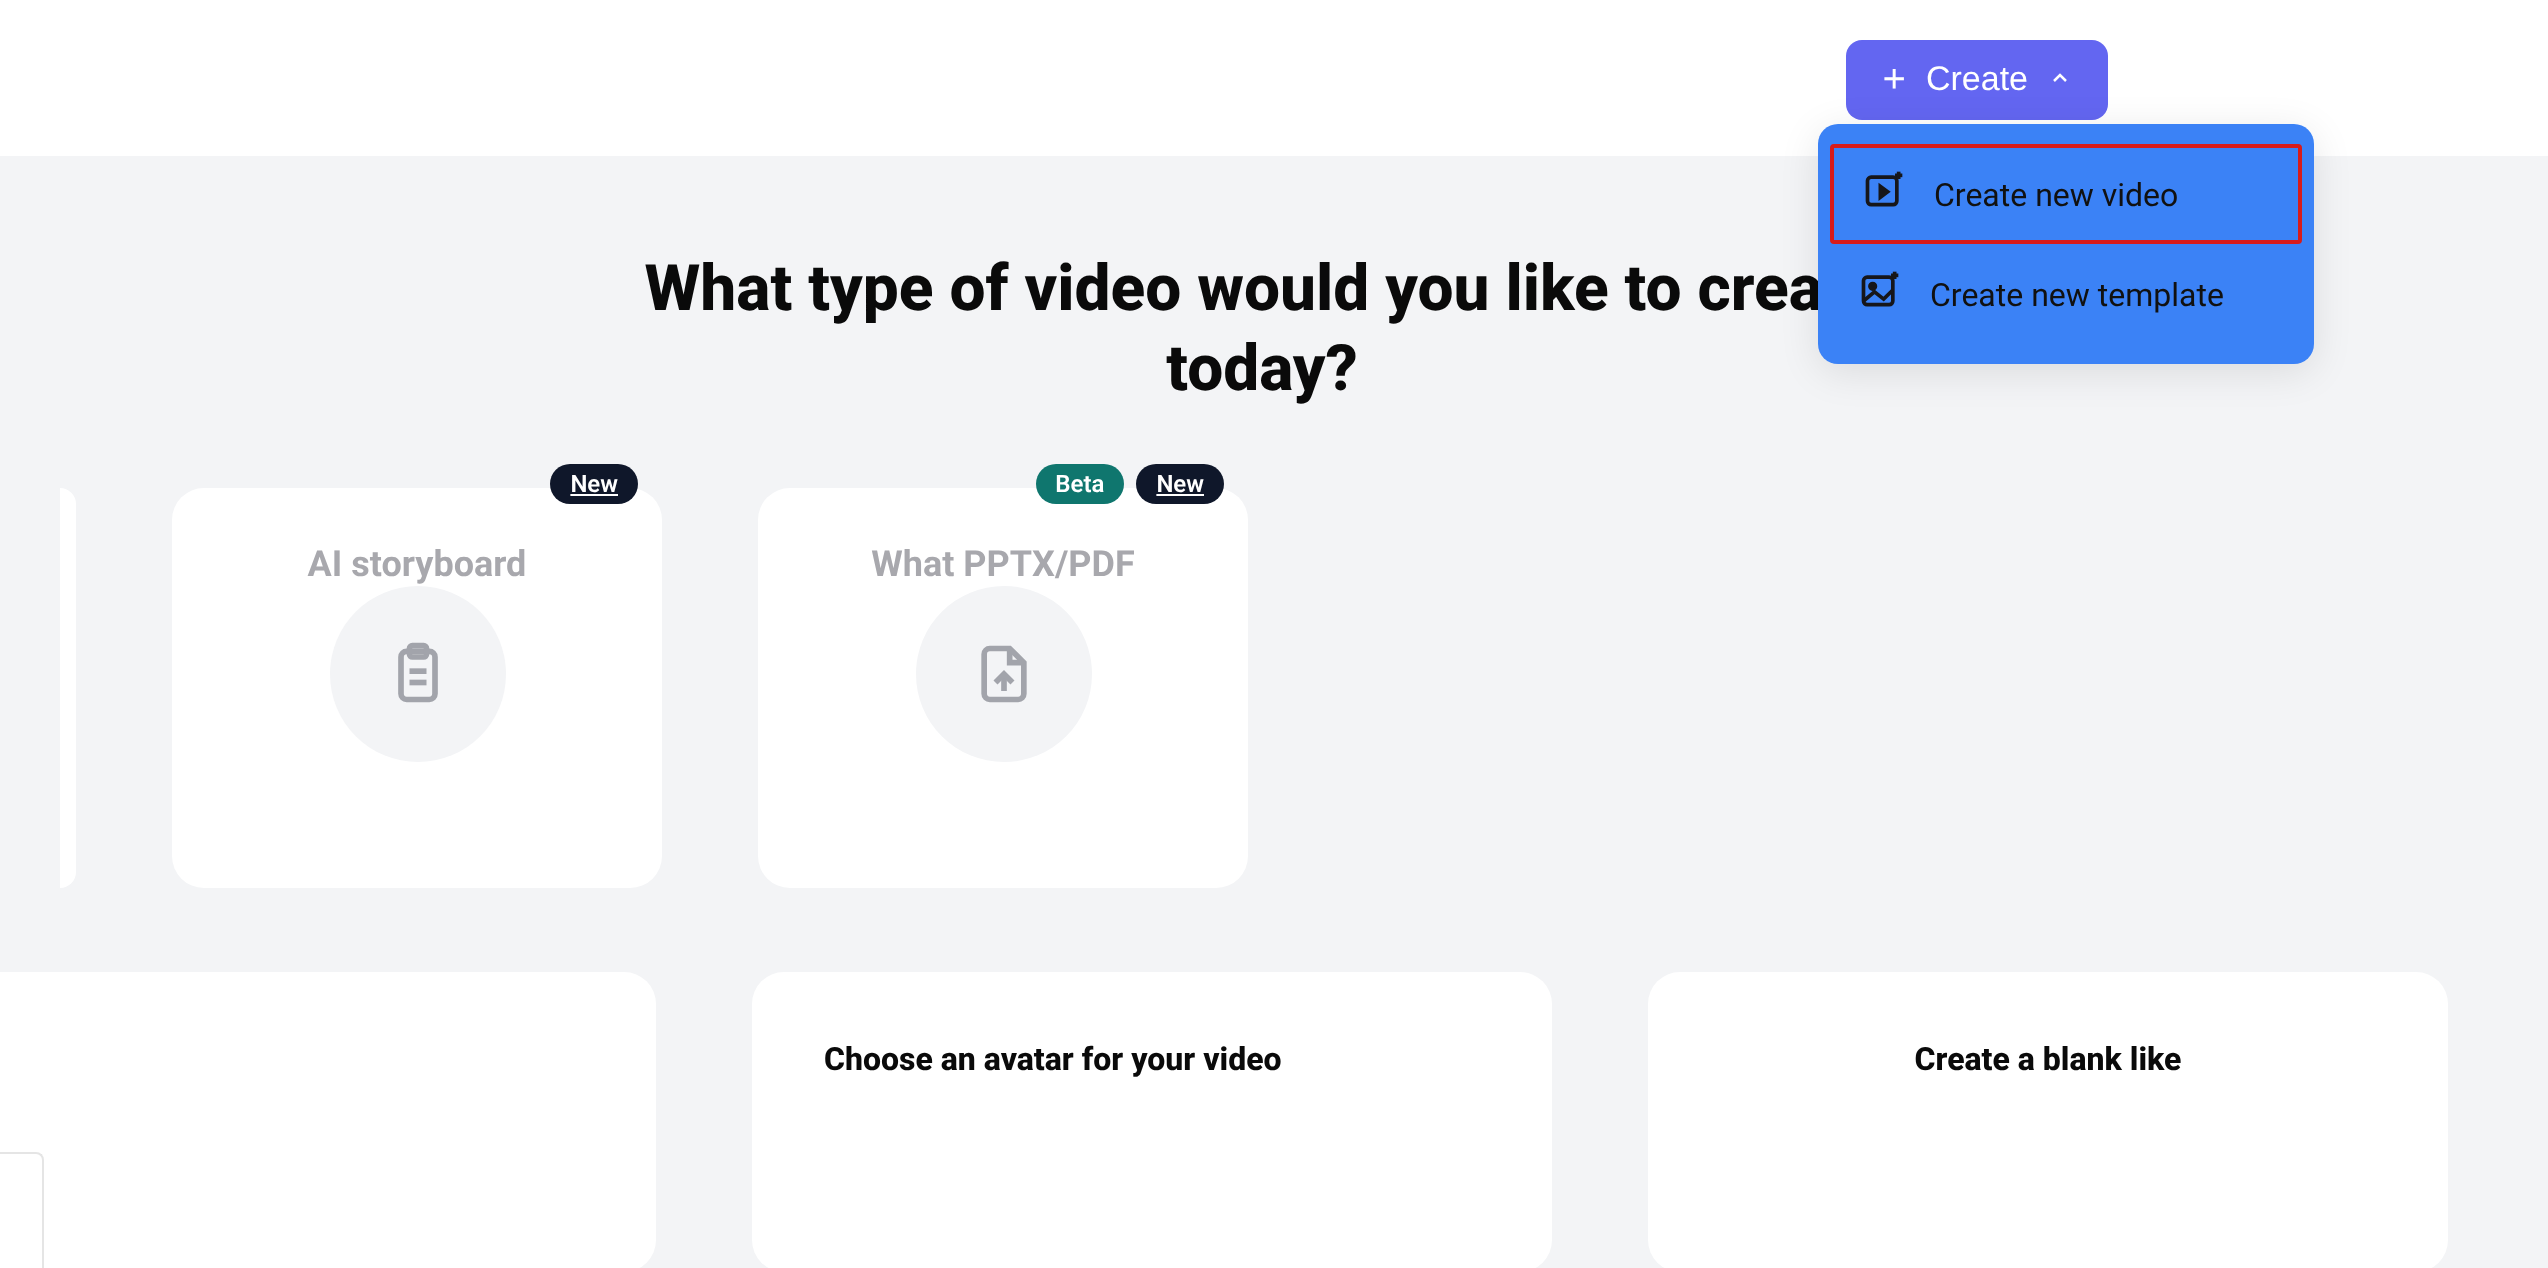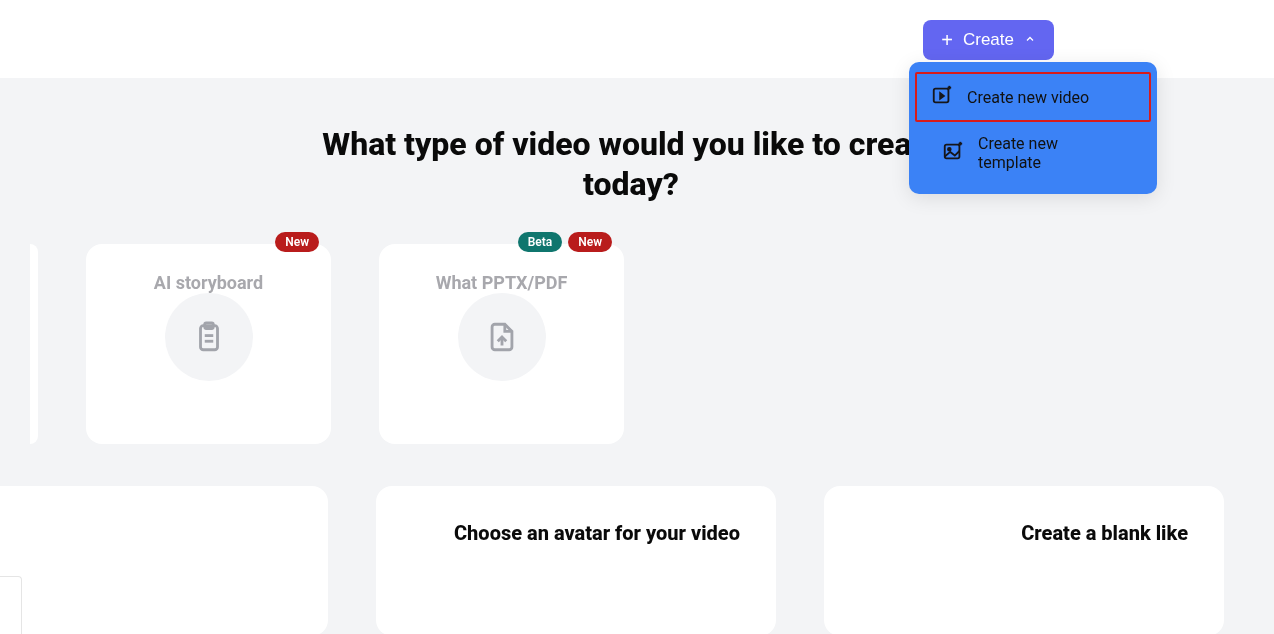--- a/index.html
+++ b/index.html
@@ -48,21 +48,21 @@
       border-radius: 10px;
       box-shadow: 0 4px 20px rgba(0,0,0,0.1);
       width: 248px;
       padding: 10px 0;
       z-index: 100;
     }
     .dropdown-item {
       display: flex;
       align-items: center;
       gap: 14px;
-      padding: 12px 33px;
+      padding: 12px 20px;
       cursor: pointer;
       font-size: 16px;
       color: #111;
     }
     .dropdown-item.highlighted {
       border: 2px solid #d81b1b;
       margin: 0 6px;
       padding: 10px 14px;
       border-radius: 2px;
     }
@@ -138,43 +138,42 @@
       display: flex;
       gap: 6px;
     }
     .badge {
       font-size: 12px;
       font-weight: 600;
       padding: 3px 10px;
       border-radius: 10px;
       color: #fff;
     }
-    .badge.new { background: #b91c1c; }
+    .badge.new { background: #0f172a; text-decoration: underline; }
     .badge.beta { background: #0f766e; color: #fff; }
     .bottom-row {
       display: flex;
       gap: 48px;
       padding: 0 0 40px;
       margin-left: -10px;
     }
     .panel {
       background: #ffffff;
       border-radius: 16px;
       padding: 34px 36px;
       flex-shrink: 0;
     }
     .panel.sliver { width: 338px; border-radius: 0 16px 16px 0; min-height: 150px; }
     .panel.mid { width: 400px; min-height: 150px;}
     .panel.right { width: 400px; min-height: 150px; text-align: center;}
     .panel-title {
-      font-size: 20px;
+      font-size: 16px;
       font-weight: 800;
       color: #0a0a0a;
       line-height: 1.3;
-      text-align: right;
     }
     .small-tab {
       position: absolute;
       bottom: 0;
       left: 0;
       width: 22px;
       height: 58px;
       background: #ffffff;
       border: 1px solid #e5e5e5;
       border-left: none;

